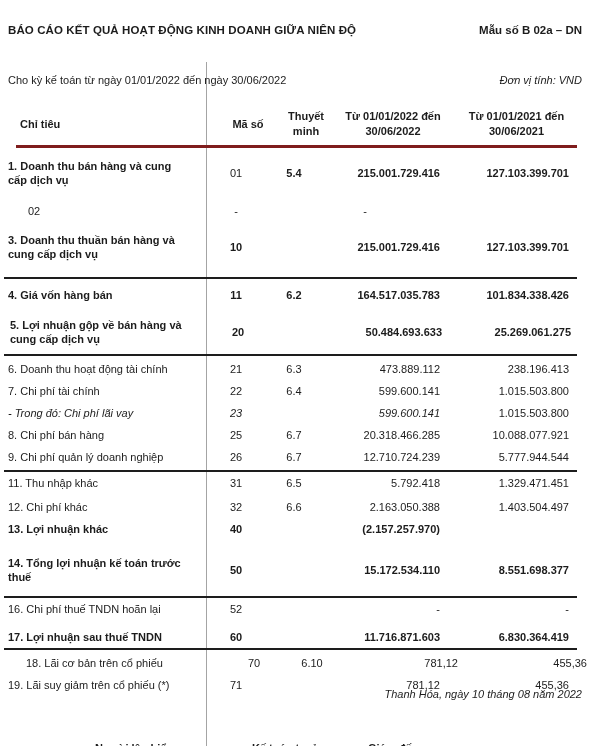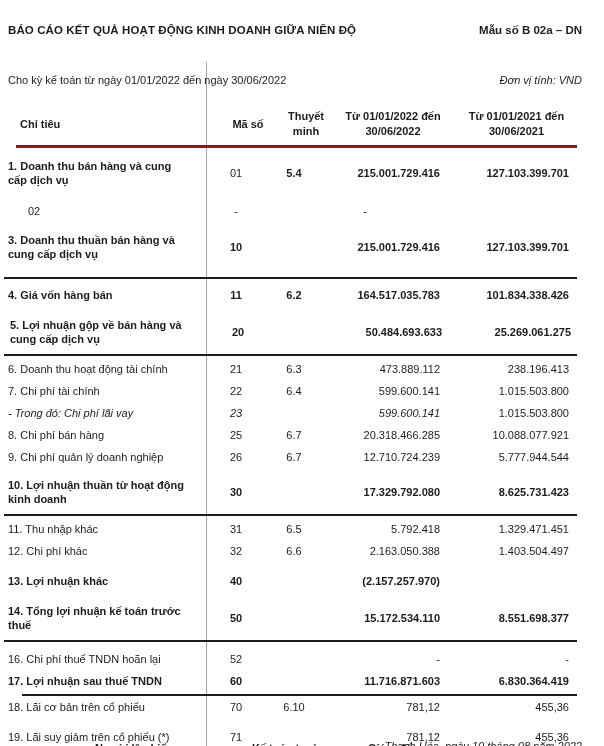--- a/index.html
+++ b/index.html
@@ -194,30 +194,20 @@
         </div>
         <div class="row">
           <div class="c c-label">
             <span>9. Chi phí quản lý doanh nghiệp</span>
           </div>
           <div class="c c-code">26</div>
           <div class="c c-note">6.7</div>
           <div class="c c-v1">12.710.724.239</div>
           <div class="c c-v2">5.777.944.544</div>
         </div>
-        <div class="row two bold">
-          <div class="c c-label">
-            <span>10. Lợi nhuận thuần từ hoạt động</span>
-            <span>kinh doanh</span>
-          </div>
-          <div class="c c-code b">30</div>
-          <div class="c c-note"></div>
-          <div class="c c-v1">17.329.792.080</div>
-          <div class="c c-v2">8.625.731.423</div>
-        </div>
         <div class="rule"></div>
         <div class="row">
           <div class="c c-label">
             <span>11. Thu nhập khác</span>
           </div>
           <div class="c c-code">31</div>
           <div class="c c-note">6.5</div>
           <div class="c c-v1">5.792.418</div>
           <div class="c c-v2">1.329.471.451</div>
         </div>

